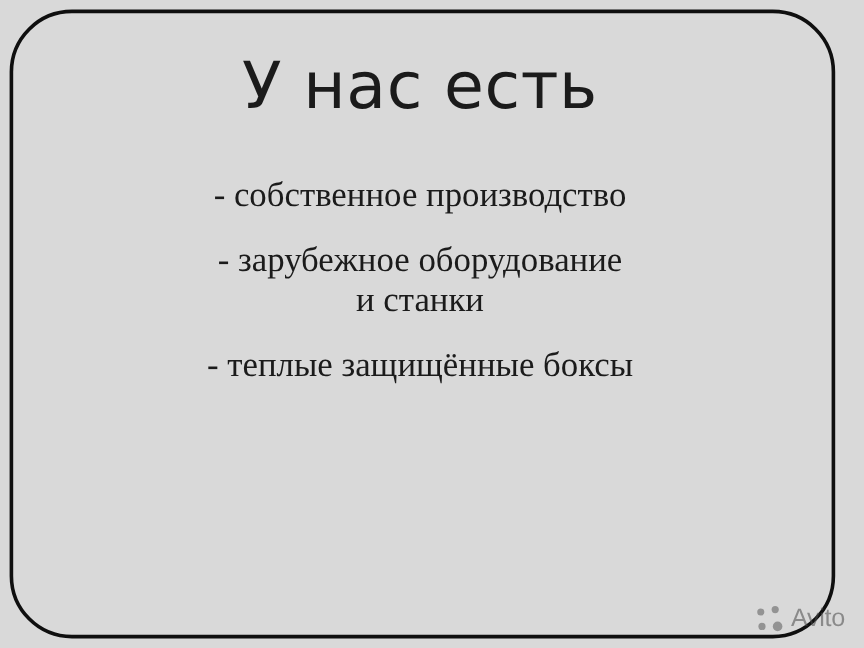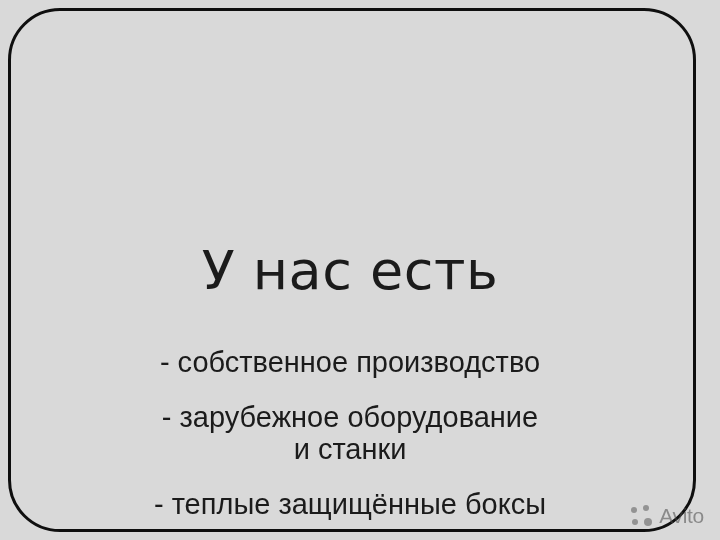--- a/index.html
+++ b/index.html
@@ -35,21 +35,20 @@
     position: absolute;
     left: 0;
     top: 0;
     width: 720px;
     height: 540px;
     display: flex;
     flex-direction: column;
     align-items: center;
     box-sizing: border-box;
     padding: 44px 60px 20px 40px;
-    justify-content: flex-end;
   }
   .title {
     font-size: 54px;
     line-height: 1.05;
     color: #1b1b1b;
     font-weight: 400;
     letter-spacing: 0.5px;
     text-align: center;
     margin: 0 0 46px 0;
     font-family: "DejaVu Sans", sans-serif;
@@ -59,21 +58,21 @@
     flex-direction: column;
     align-items: center;
     gap: 22px;
     width: 100%;
   }
   .bullet {
     font-size: 29px;
     line-height: 1.12;
     color: #1b1b1b;
     text-align: center;
-    font-family: Liberation Sans, sans-serif;
+    font-family: Liberation Serif, serif;
     white-space: pre-line;
     max-width: 640px;
   }
   .bullet-big {
     font-size: 31px;
   }
   .watermark {
     position: absolute;
     right: 16px;
     bottom: 12px;

